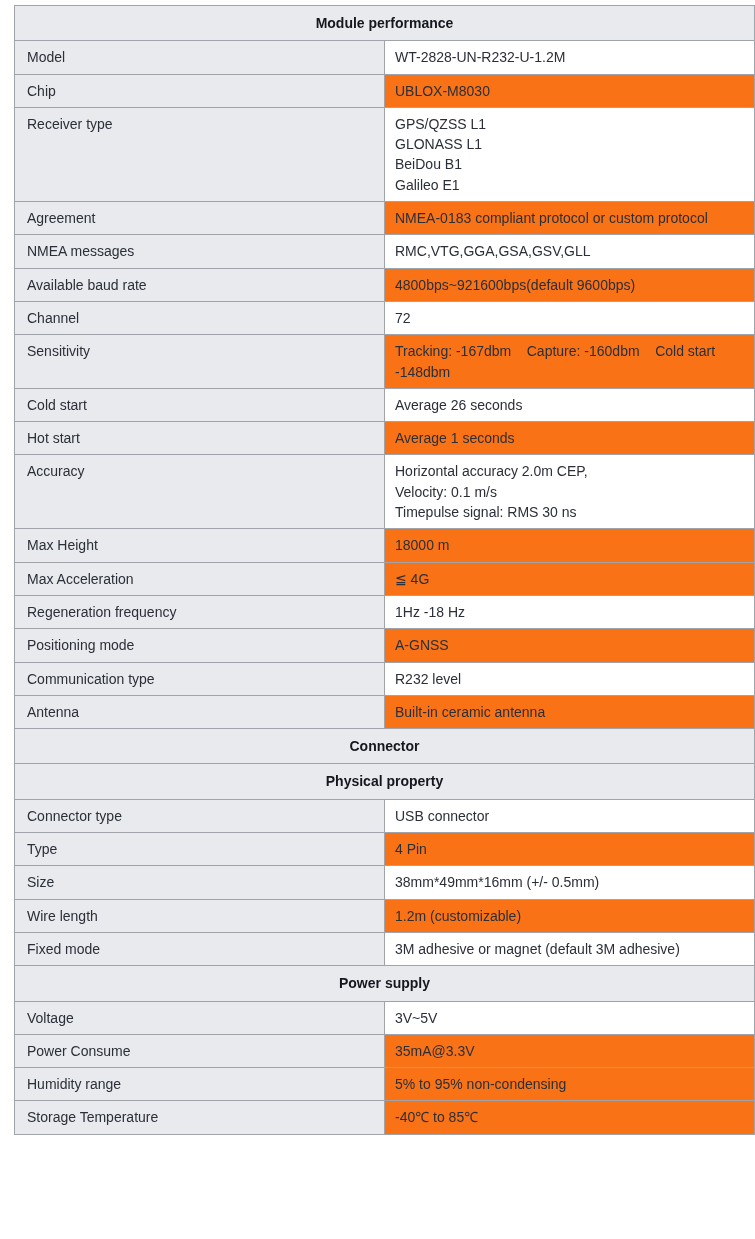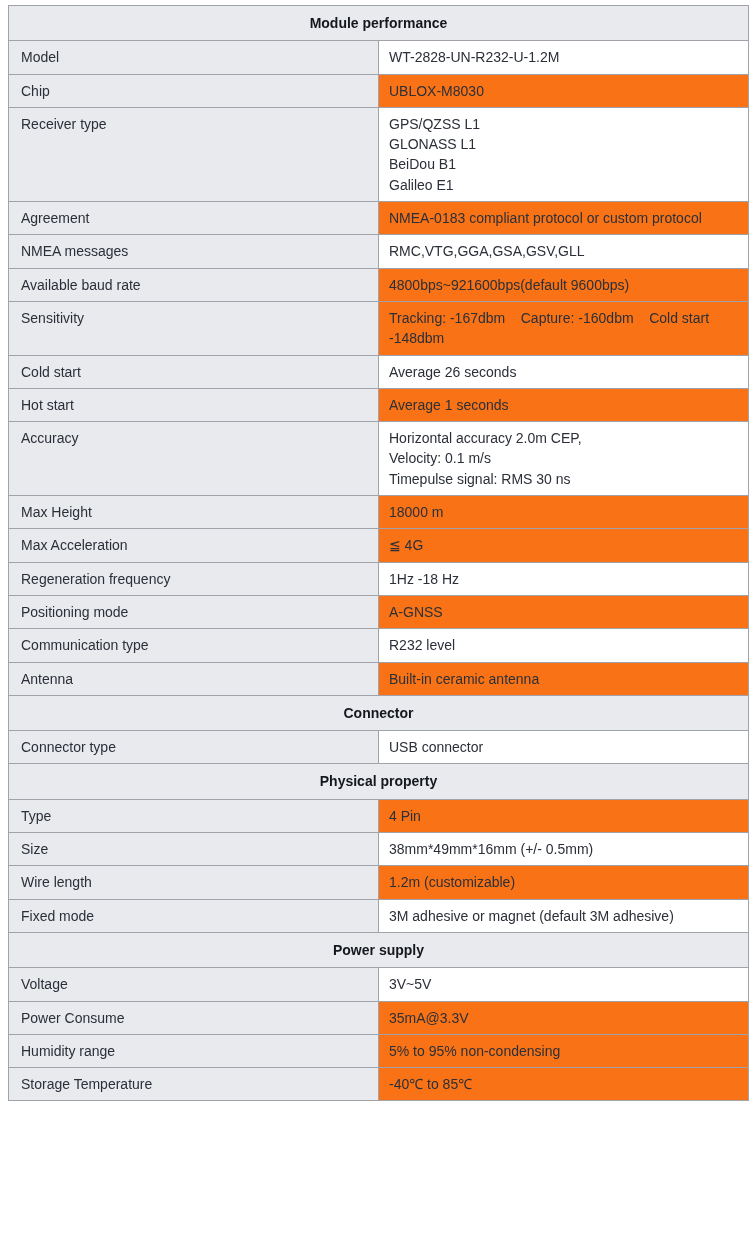--- a/index.html
+++ b/index.html
@@ -12,21 +12,21 @@
   .page {
     width: 755px;
     height: 1239px;
     background: #ffffff;
     overflow: hidden;
   }
   table.spec {
     border-collapse: collapse;
     table-layout: fixed;
     width: 741px;
-    margin: 5px 0 0 8px;
+    margin: 5px 0 0 14px;
   }
   table.spec td {
     border: 1px solid #a0a3a9;
     font-size: 14px;
     vertical-align: top;
     line-height: 1.45;
   }
   td.label {
     width: 230px;
     background: #e8eaee;
@@ -79,20 +79,24 @@
           <td class="value">NMEA-0183 compliant protocol or custom protocol</td>
         </tr>
         <tr>
           <td class="label">NMEA messages</td>
           <td class="value">RMC,VTG,GGA,GSA,GSV,GLL</td>
         </tr>
         <tr class="shaded">
           <td class="label">Available baud rate</td>
           <td class="value">4800bps~921600bps(default 9600bps)</td>
         </tr>
+        <tr>
+          <td class="label">Channel</td>
+          <td class="value">72</td>
+        </tr>
         <tr class="shaded">
           <td class="label">Sensitivity</td>
           <td class="value">Tracking: -167dbm    Capture: -160dbm    Cold start -148dbm</td>
         </tr>
         <tr>
           <td class="label">Cold start</td>
           <td class="value">Average 26 seconds</td>
         </tr>
         <tr class="shaded">
           <td class="label">Hot start</td>
@@ -125,25 +129,25 @@
           <td class="value">R232 level</td>
         </tr>
         <tr class="shaded">
           <td class="label">Antenna</td>
           <td class="value">Built-in ceramic antenna</td>
         </tr>
         <tr>
           <td class="section" colspan="2">Connector</td>
         </tr>
         <tr>
+          <td class="section" colspan="2">Physical property</td>
+        </tr>
+        <tr>
           <td class="label">Connector type</td>
           <td class="value">USB connector</td>
-        </tr>
-        <tr>
-          <td class="section" colspan="2">Physical property</td>
         </tr>
         <tr class="shaded">
           <td class="label">Type</td>
           <td class="value">4 Pin</td>
         </tr>
         <tr>
           <td class="label">Size</td>
           <td class="value">38mm*49mm*16mm (+/- 0.5mm)</td>
         </tr>
         <tr class="shaded">

